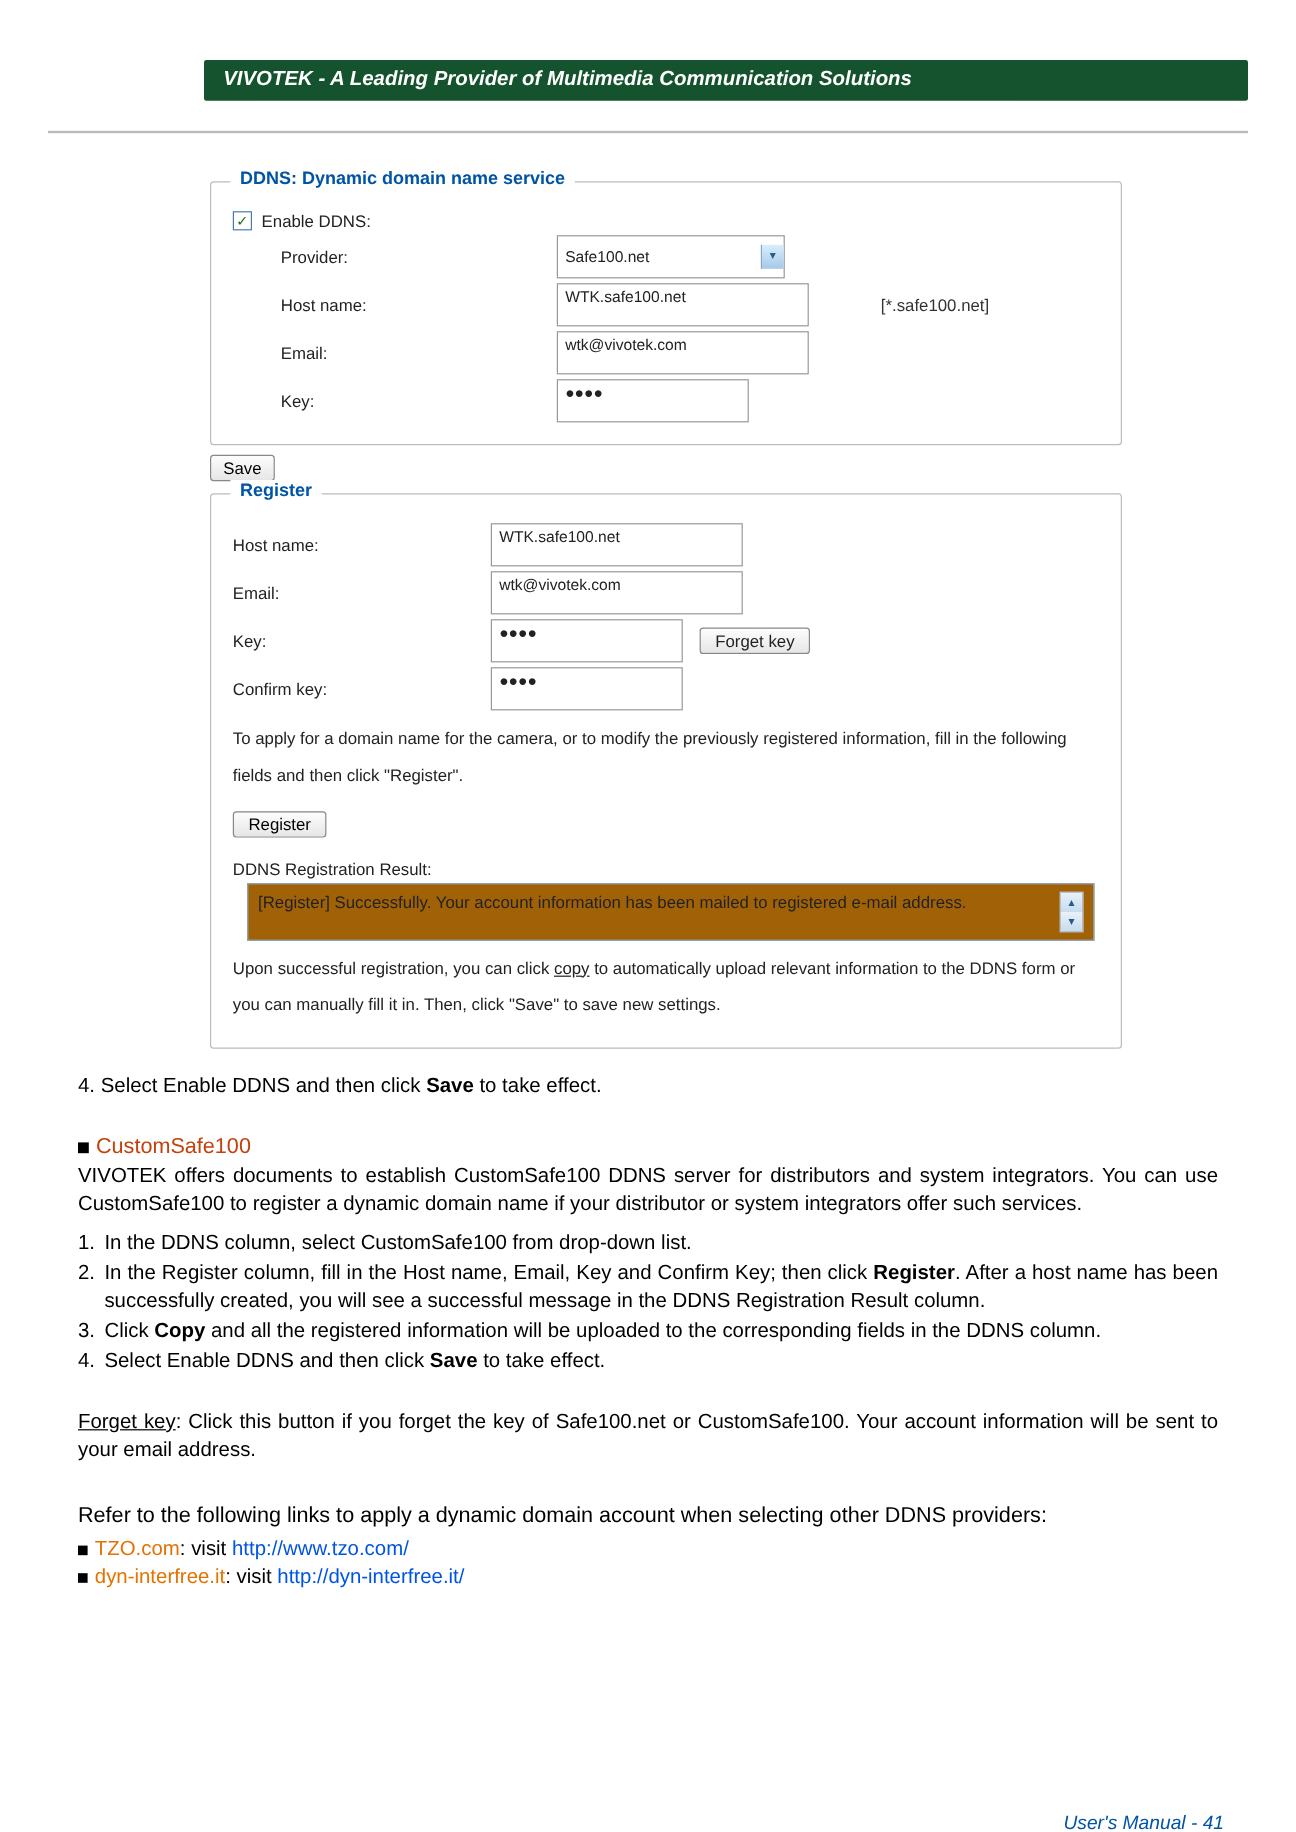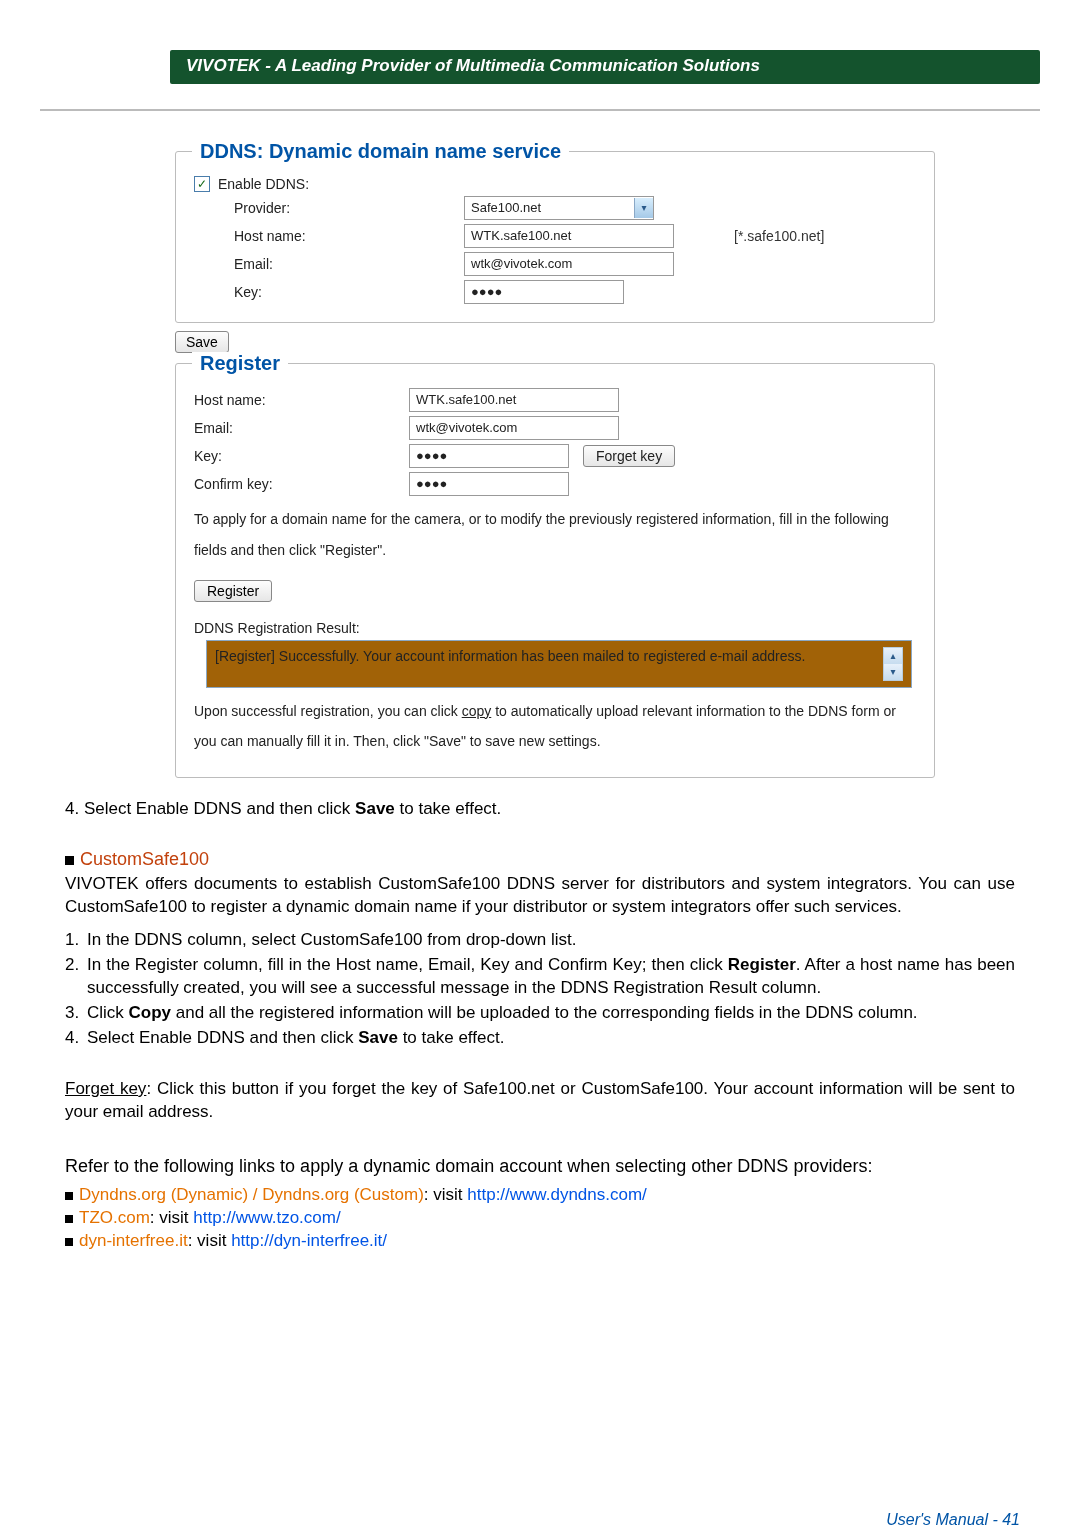--- a/index.html
+++ b/index.html
@@ -48,36 +48,36 @@
     padding: 20px 18px 14px 18px;
   }
   .legend {
     position: absolute;
     top: -12px;
     left: 16px;
     background: #fff;
     padding: 0 8px;
     font-weight: bold;
     color: #0054a6;
-    font-size: 20px;
+    font-size: 15px;
   }
   .row {
     display: flex;
     align-items: center;
     margin: 4px 0;
     font-size: 14px;
     color: #222;
   }
   .row .lbl {
     width: 230px;
   }
   .indent .lbl { padding-left: 40px; width:230px; }
   .text-input, .select-box {
     border: 1px solid #999;
-    height: 24px;
+    height: 36px;
     line-height: 22px;
     padding: 0 6px;
     font-size: 13px;
     background: #fff;
     box-sizing: border-box;
   }
   .select-box {
     width: 190px;
     display: inline-flex;
     align-items: center;
@@ -313,23 +313,20 @@
           </div>
       </div>
 
       <p class="justify" style="margin-top:28px">
         <span class="underline">Forget key</span><span>: Click this button if you forget the key of Safe100.net or CustomSafe100. Your account information will be sent to your email address.</span>
       </p>
 
       <p style="margin-top:30px;font-size:18px">Refer to the following links to apply a dynamic domain account when selecting other DDNS providers:</p>
 
       <div class="bullet">
-        <span class="sq2"></span><span class="link-orange">Dyndns.org (Dynamic) / Dyndns.org (Custom)</span><span>: visit </span><span class="link-blue">http://www.dyndns.com/</span>
-      </div>
-      <div class="bullet">
         <span class="sq2"></span><span class="link-orange">TZO.com</span><span>: visit </span><span class="link-blue">http://www.tzo.com/</span>
       </div>
       <div class="bullet">
         <span class="sq2"></span><span class="link-orange">dyn-interfree.it</span><span>: visit </span><span class="link-blue">http://dyn-interfree.it/</span>
       </div>
     </div>
 
   </div>
 
   <div class="footer">User's Manual - 41</div>

